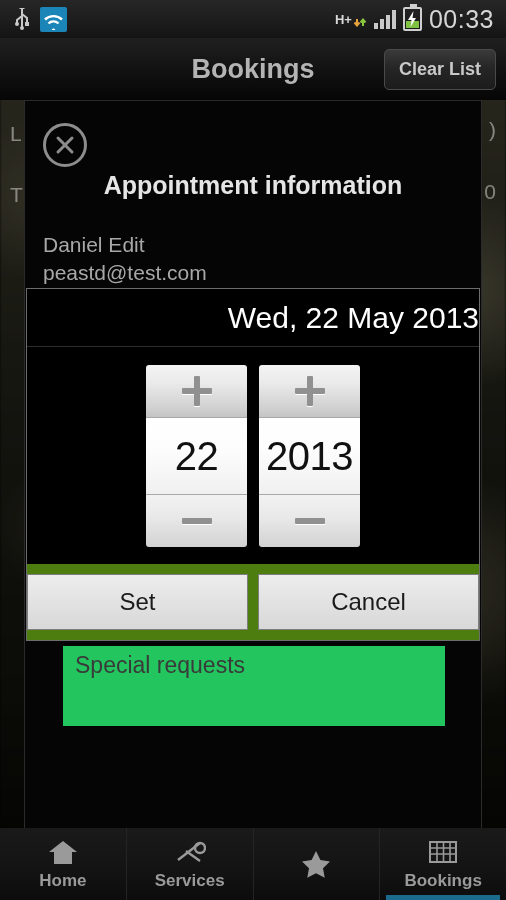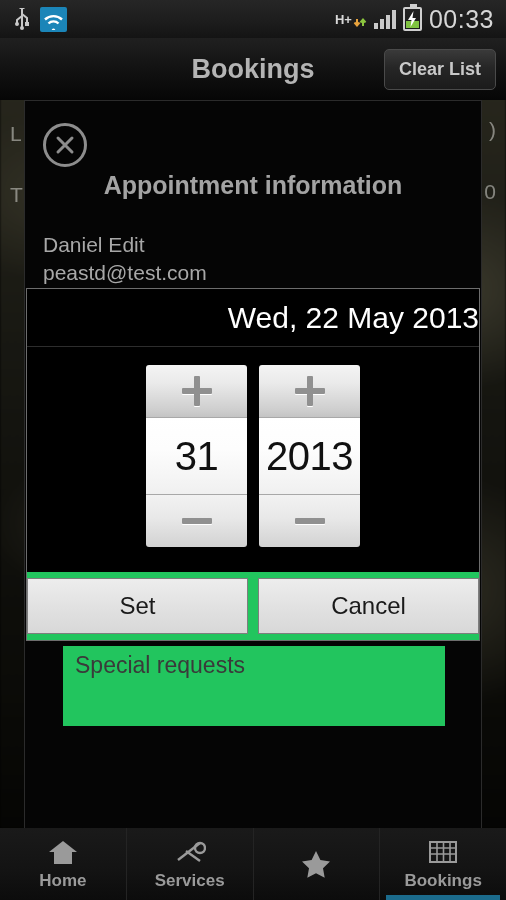--- a/index.html
+++ b/index.html
@@ -95,21 +95,21 @@
     border:1px solid #2b2b2b;
   }
   .close-circle {
     position:absolute; left:18px; top:22px;
     width:44px; height:44px; border-radius:50%;
     border:3px solid #8d8d8d;
     display:flex; align-items:center; justify-content:center;
   }
   .appt-title {
     position:absolute; left:0; right:0; top:70px;
-    text-align:center; color:#a3a3a3; font-size:25px; font-weight:bold;
+    text-align:center; color:#e5e5e5; font-size:25px; font-weight:bold;
   }
   .appt-name {
     position:absolute; left:18px; top:132px; color:#a8a8a8; font-size:21px;
   }
   .appt-email {
     position:absolute; left:18px; top:160px; color:#a8a8a8; font-size:21px;
   }
   .appt-phone {
     position:absolute; left:18px; top:190px; color:#3a3a38; font-size:21px;
   }
@@ -179,22 +179,22 @@
     box-shadow:0 1px 0 #fff;
   }
   .plus-glyph:before { left:0; top:12px; width:30px; height:6px; }
   .plus-glyph:after { left:12px; top:0; width:6px; height:30px; }
   .minus-glyph {
     width:30px; height:6px; background:#909090; border-radius:1px;
     box-shadow:0 1px 0 #fff;
   }
 
   .dp-buttons {
-    position:absolute; left:0; bottom:0; width:100%; height:68px;
-    background:#22c55e;
+    position:absolute; left:0; bottom:0; width:100%; height:76px;
+    background:#4d7c0f;
     display:flex; align-items:center; gap:10px; padding:0;
   }
   .dp-btn {
     flex:1; height:56px;
     background: linear-gradient(180deg,#ededed 0%, #e2e2e2 50%, #d8d8d8 100%);
     border:1px solid #7e7e7e;
     display:flex; align-items:center; justify-content:center;
     color:#1a1a1a; font-size:24px;
   }
 
@@ -307,21 +307,21 @@
     </div>
     <div class="dp-divider"></div>
 
     <div class="dp-spinners">
 
       <div class="spinner">
         <div class="sp-btn">
             <span class="plus-glyph"></span>
           </div>
         <div class="sp-sep"></div>
-        <div class="sp-val">31</div>
+        <div class="sp-val">22</div>
         <div class="sp-sep"></div>
         <div class="sp-btn minus">
             <span class="minus-glyph"></span>
           </div>
       </div>
 
 
       <div class="spinner">
         <div class="sp-btn">
             <span class="plus-glyph"></span>

